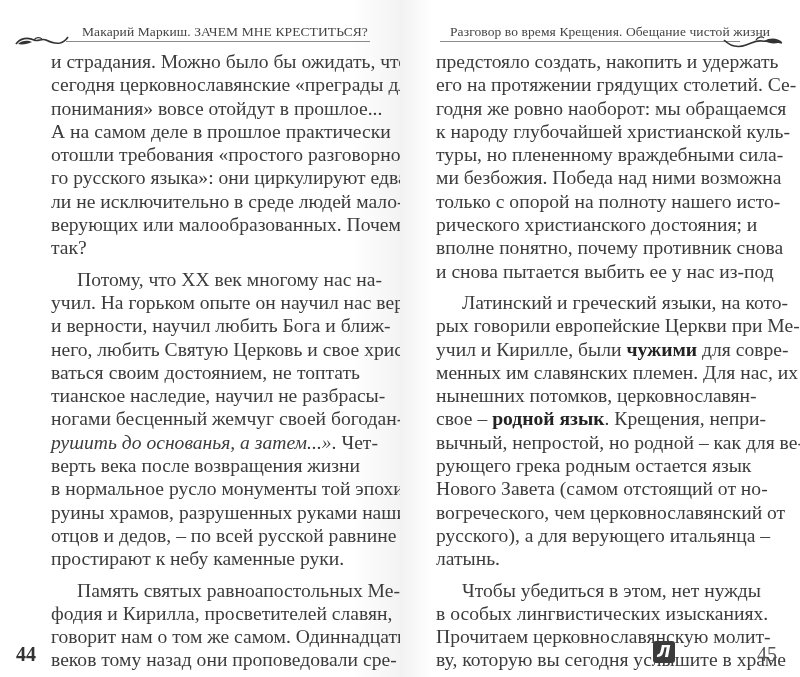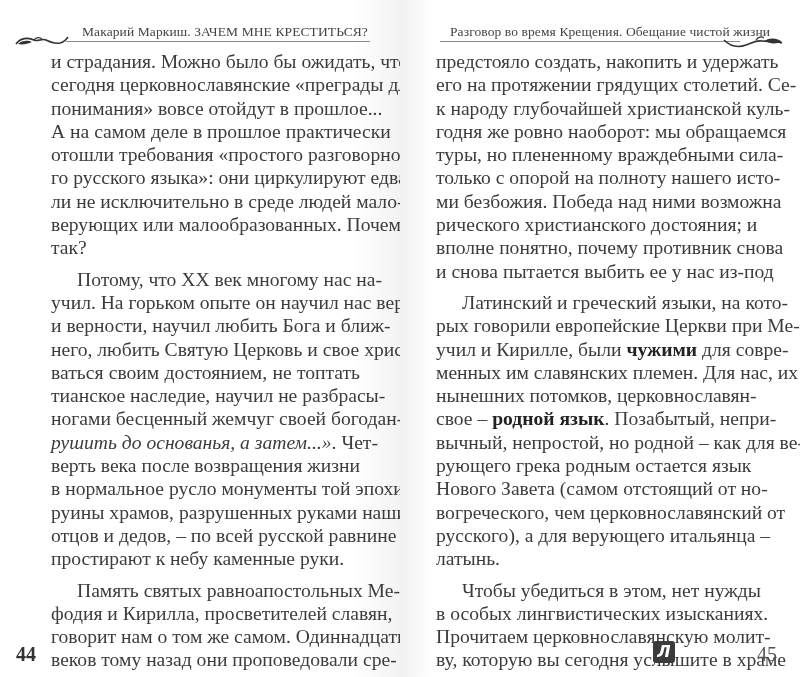--- a/index.html
+++ b/index.html
@@ -125,35 +125,35 @@
     <div class="rule"></div>
     <svg class="ornament" width="62" height="16" viewBox="0 0 62 16">
       <path d="M2 6 C8 12, 16 14, 24 11 C30 9, 34 6, 40 7 C46 8, 52 6, 60 9" fill="none" stroke="#333" stroke-width="1.6"></path>
       <path d="M42 7 C48 3, 56 4, 60 8 C54 10, 48 10, 42 7 Z" fill="#333"></path>
       <path d="M34 6 C36 3, 40 2, 42 4" fill="none" stroke="#333" stroke-width="1.2"></path>
     </svg>
 
     <div class="text-block">
       <span class="line">предстояло создать, накопить и удержать</span>
       <span class="line">его на протяжении грядущих столетий. Се-</span>
+      <span class="line">годня же ровно наоборот: мы обращаемся</span>
       <span class="line">к народу глубочайшей христианской куль-</span>
-      <span class="line">годня же ровно наоборот: мы обращаемся</span>
       <span class="line">туры, но плененному враждебными сила-</span>
+      <span class="line">ми безбожия. Победа над ними возможна</span>
       <span class="line">только с опорой на полноту нашего исто-</span>
-      <span class="line">ми безбожия. Победа над ними возможна</span>
       <span class="line">рического христианского достояния; и</span>
       <span class="line">вполне понятно, почему противник снова</span>
       <span class="line">и снова пытается выбить ее у нас из-под</span>
       <div class="para-gap"></div>
       <span class="line indent">Латинский и греческий языки, на кото-</span>
       <span class="line">рых говорили европейские Церкви при Ме-</span>
       <span class="line"><span>учил и Кирилле, были </span><span class="bold">чужими</span><span> для совре-</span></span>
       <span class="line">менных им славянских племен. Для нас, их</span>
       <span class="line">нынешних потомков, церковнославян-</span>
-      <span class="line"><span>свое – </span><span class="bold">родной язык</span><span>. Позабытый, непри-</span></span>
+      <span class="line"><span>свое – </span><span class="bold">родной язык</span><span>. Крещения, непри-</span></span>
       <span class="line">вычный, непростой, но родной – как для ве-</span>
       <span class="line">рующего грека родным остается язык</span>
       <span class="line">Нового Завета (самом отстоящий от но-</span>
       <span class="line">вогреческого, чем церковнославянский от</span>
       <span class="line">русского), а для верующего итальянца –</span>
       <span class="line last">латынь.</span>
       <div class="para-gap"></div>
       <span class="line indent">Чтобы убедиться в этом, нет нужды</span>
       <span class="line">в особых лингвистических изысканиях.</span>
       <span class="line">Прочитаем церковнославянскую молит-</span>

